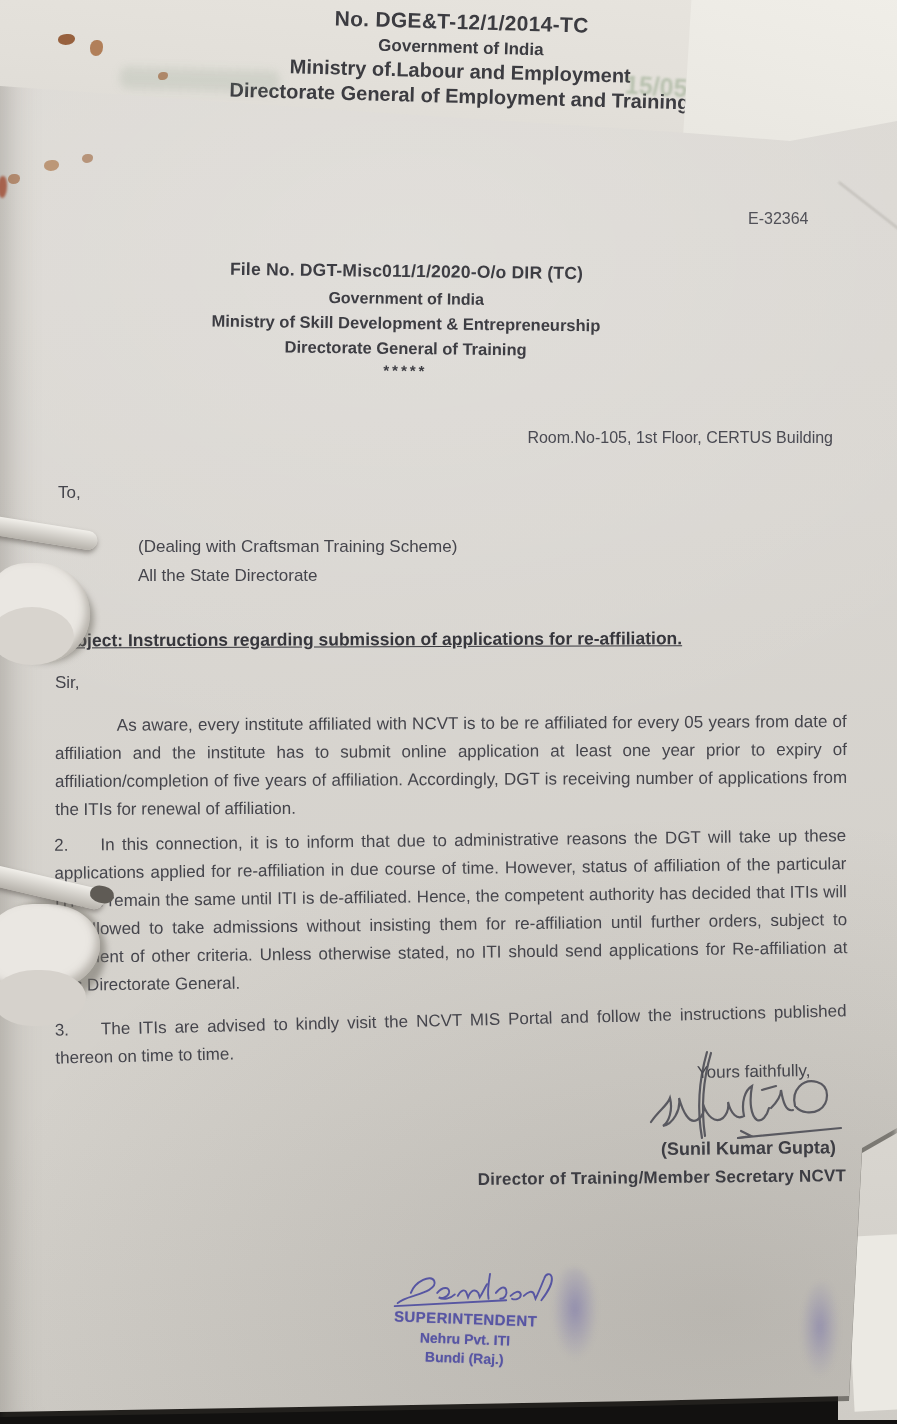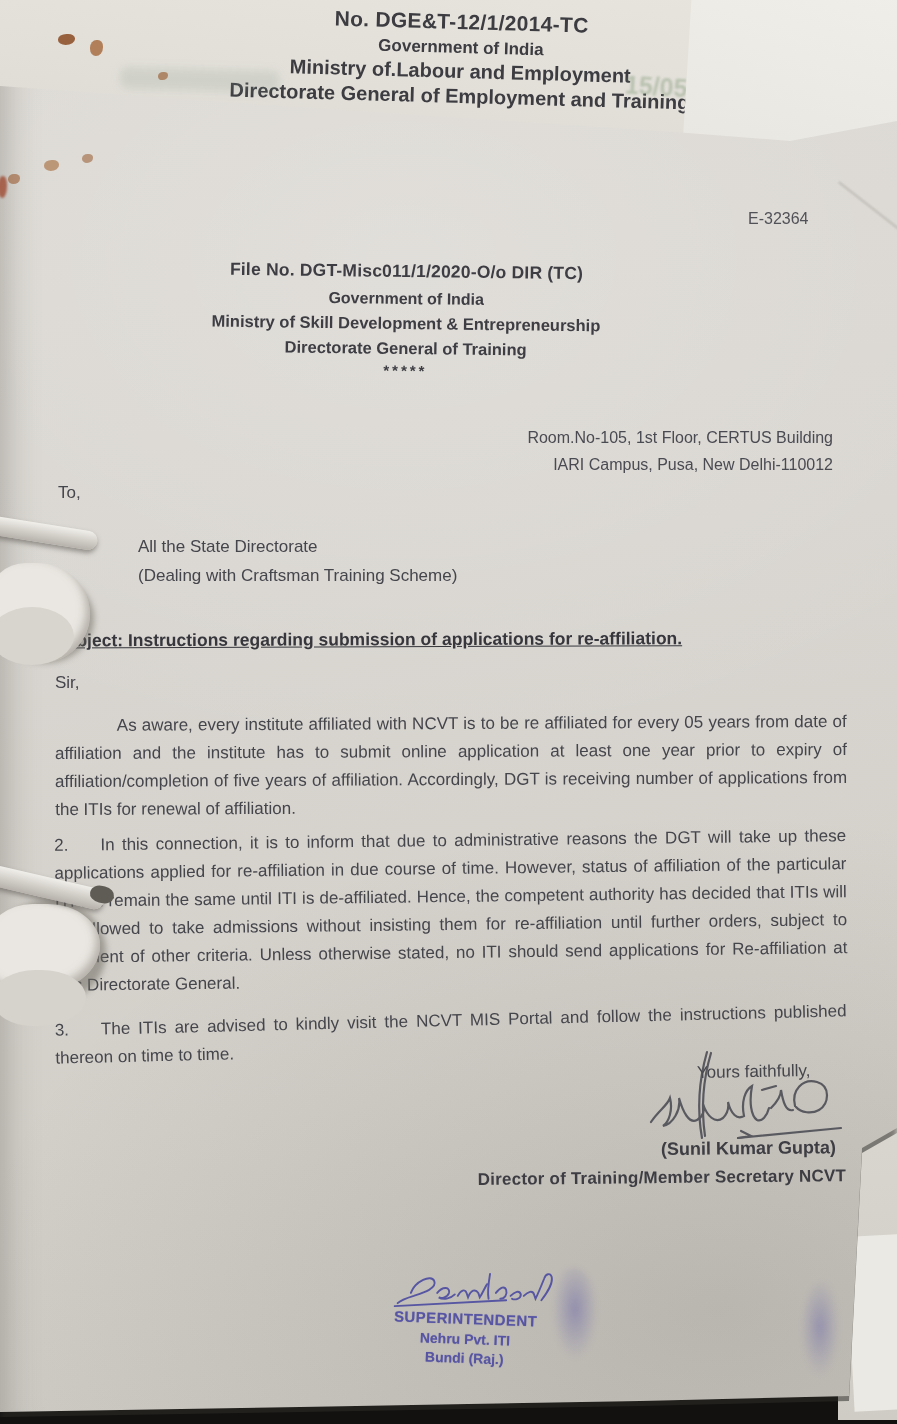--- a/index.html
+++ b/index.html
@@ -149,27 +149,26 @@
     <div class="hdr-block">
       <div class="hdr-file">File No. DGT-Misc011/1/2020-O/o DIR (TC)</div>
       <div class="hdr-govt">Government of India</div>
       <div class="hdr-min">Ministry of Skill Development &amp; Entrepreneurship</div>
       <div class="hdr-dir">Directorate General of Training</div>
       <div class="hdr-stars">*****</div>
     </div>
 
     <div class="addr-block">
       <div>Room.No-105, 1st Floor, CERTUS Building</div>
-      <div>IARI Campus, Pusa, New Delhi-110012</div>
     </div>
 
     <div class="to-label">To,</div>
     <div class="addressee">
+      <div>(Dealing with Craftsman Training Scheme)</div>
       <div>All the State Directorate</div>
-      <div>(Dealing with Craftsman Training Scheme)</div>
     </div>
 
     <div class="subject">Subject: Instructions regarding submission of applications for re-affiliation.</div>
     <div class="salutation">Sir,</div>
 
     <div class="para para1">As aware, every institute affiliated with NCVT is to be re affiliated for every 05 years from date of affiliation and the institute has to submit online application at least one year prior to expiry of affiliation/completion of five years of affiliation. Accordingly, DGT is receiving number of applications from the ITIs for renewal of affiliation.</div>
     <div class="para para2"><span class="pnum">2.</span><span class="ptab"></span><span>In this connection, it is to inform that due to administrative reasons the DGT will take up these applications applied for re-affiliation in due course of time. However, status of affiliation of the particular ITI will remain the same until ITI is de-affiliated. Hence, the competent authority has decided that ITIs will be allowed to take admissions without insisting them for re-affiliation until further orders, subject to fulfilment of other criteria. Unless otherwise stated, no ITI should send applications for Re-affiliation at this Directorate General.</span></div>
     <div class="para para3"><span class="pnum">3.</span><span class="ptab"></span><span>The ITIs are advised to kindly visit the NCVT MIS Portal and follow the instructions published thereon on time to time.</span></div>
 
     <div class="closing">Yours faithfully,</div>

